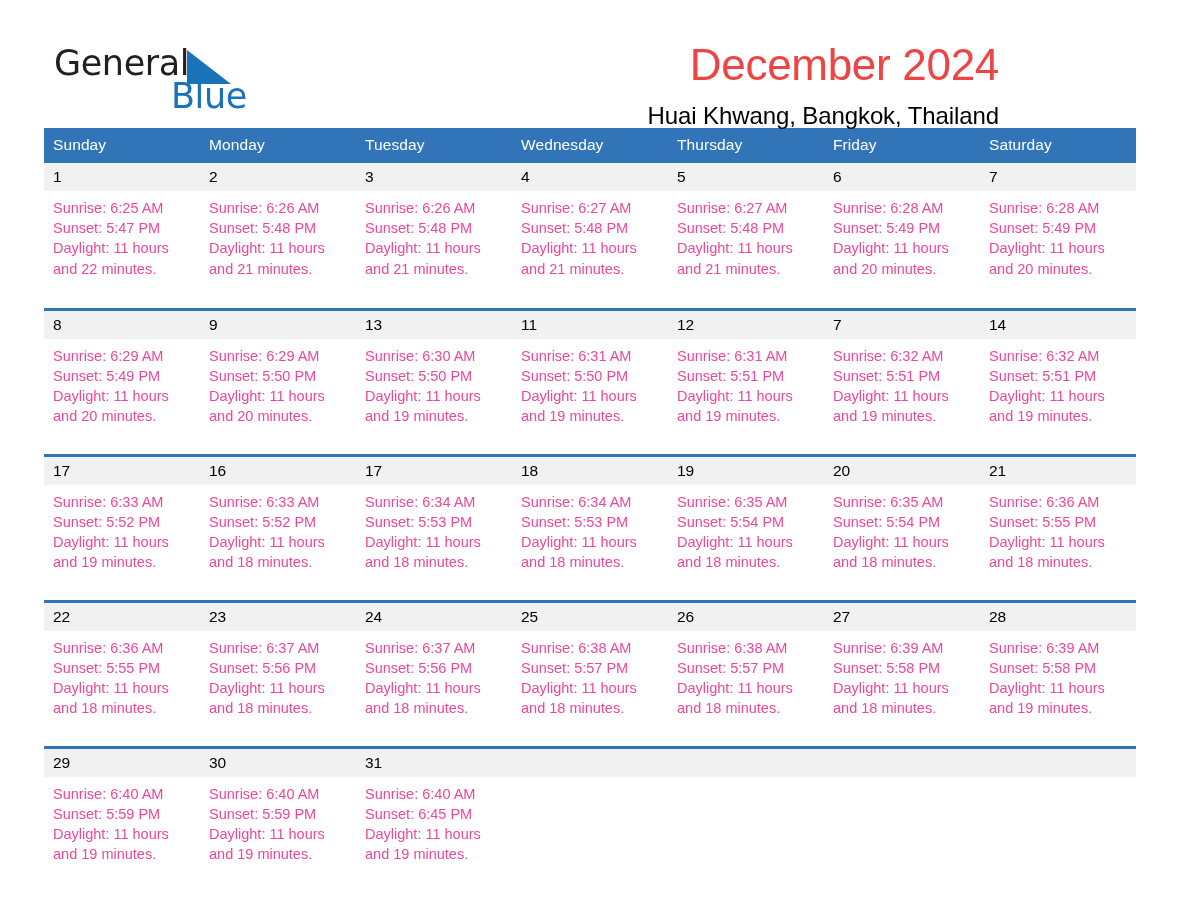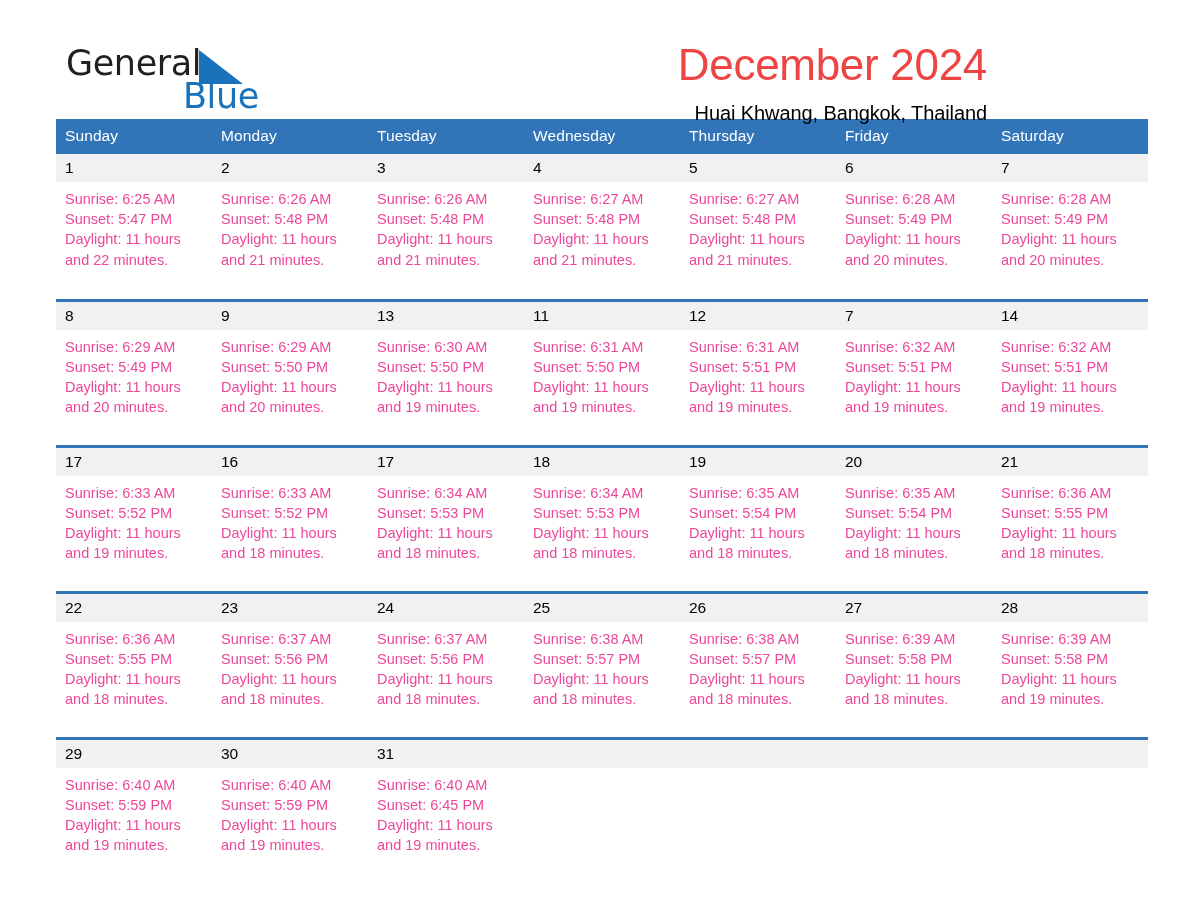--- a/index.html
+++ b/index.html
@@ -13,21 +13,21 @@
     height: 918px;
     font-family: "Liberation Sans", sans-serif;
     color: #000000;
     overflow: hidden;
   }
 
   .page {
     position: relative;
     width: 1045px;
     height: 918px;
-    padding: 0 56px;
+    padding: 0 44px;
   }
 
   
   .topbar {
     position: relative;
     height: 110px;
     padding-top: 42px;
   }
 
   .logo {
@@ -68,29 +68,29 @@
   }
   .month-title {
     font-size: 44px;
     font-weight: normal;
     color: #ef4444;
     line-height: 1.05;
     margin: 0;
     letter-spacing: -0.3px;
   }
   .location {
-    font-size: 20px;
+    font-size: 24px;
     color: #000;
     margin-top: 14px;
     letter-spacing: -0.1px;
   }
 
   
   .calendar {
-    margin-top: 9px;
+    margin-top: 18px;
     width: 1092px;
   }
   .cal-table {
     width: 100%;
     border-collapse: collapse;
     table-layout: fixed;
   }
   .cal-head th {
     background: #3175b8;
     color: #ffffff;

